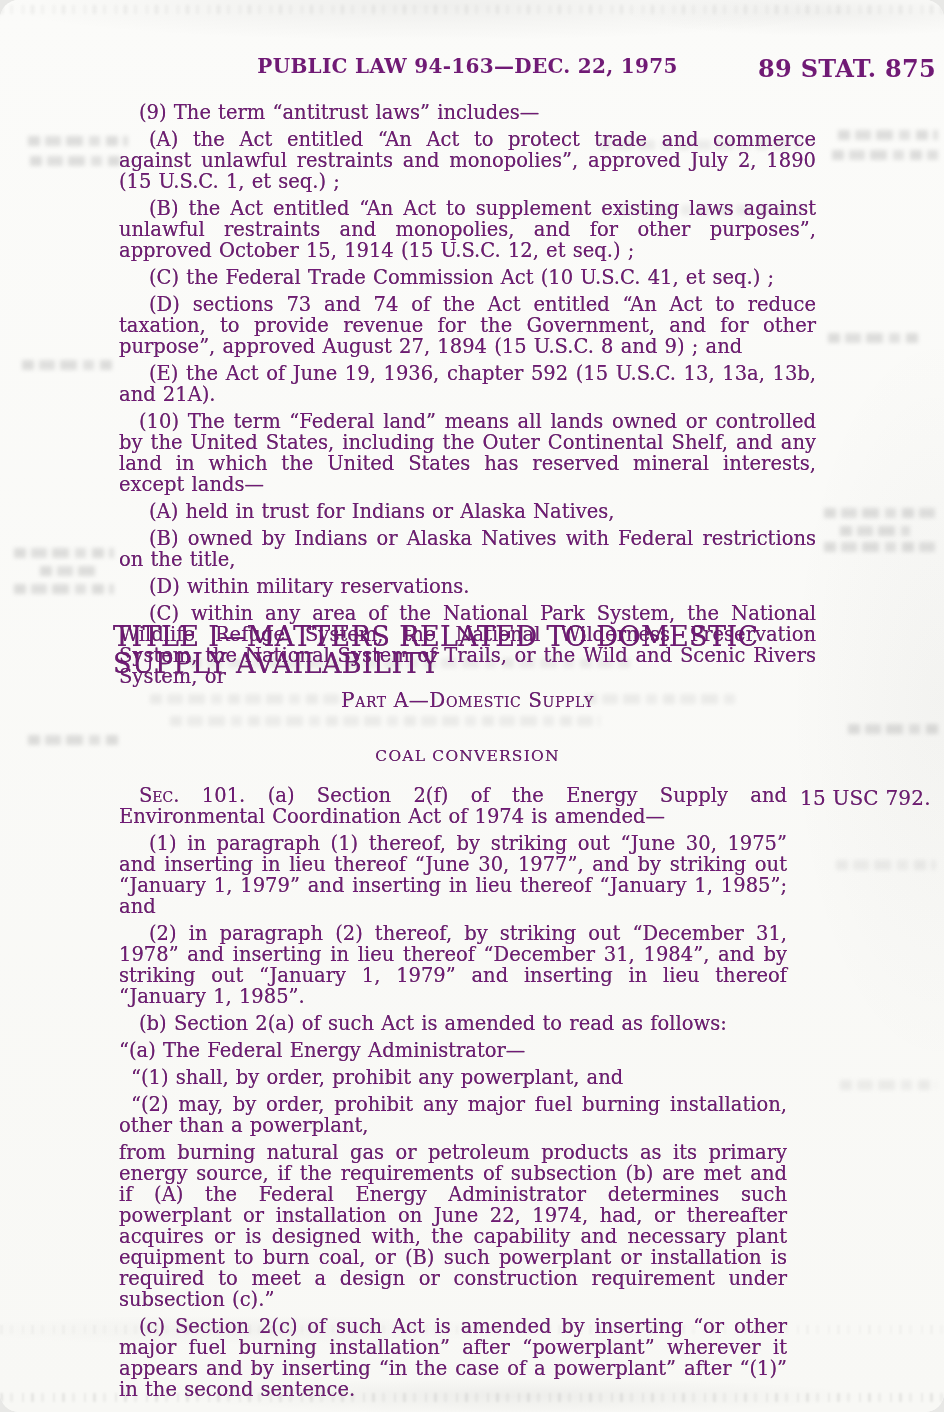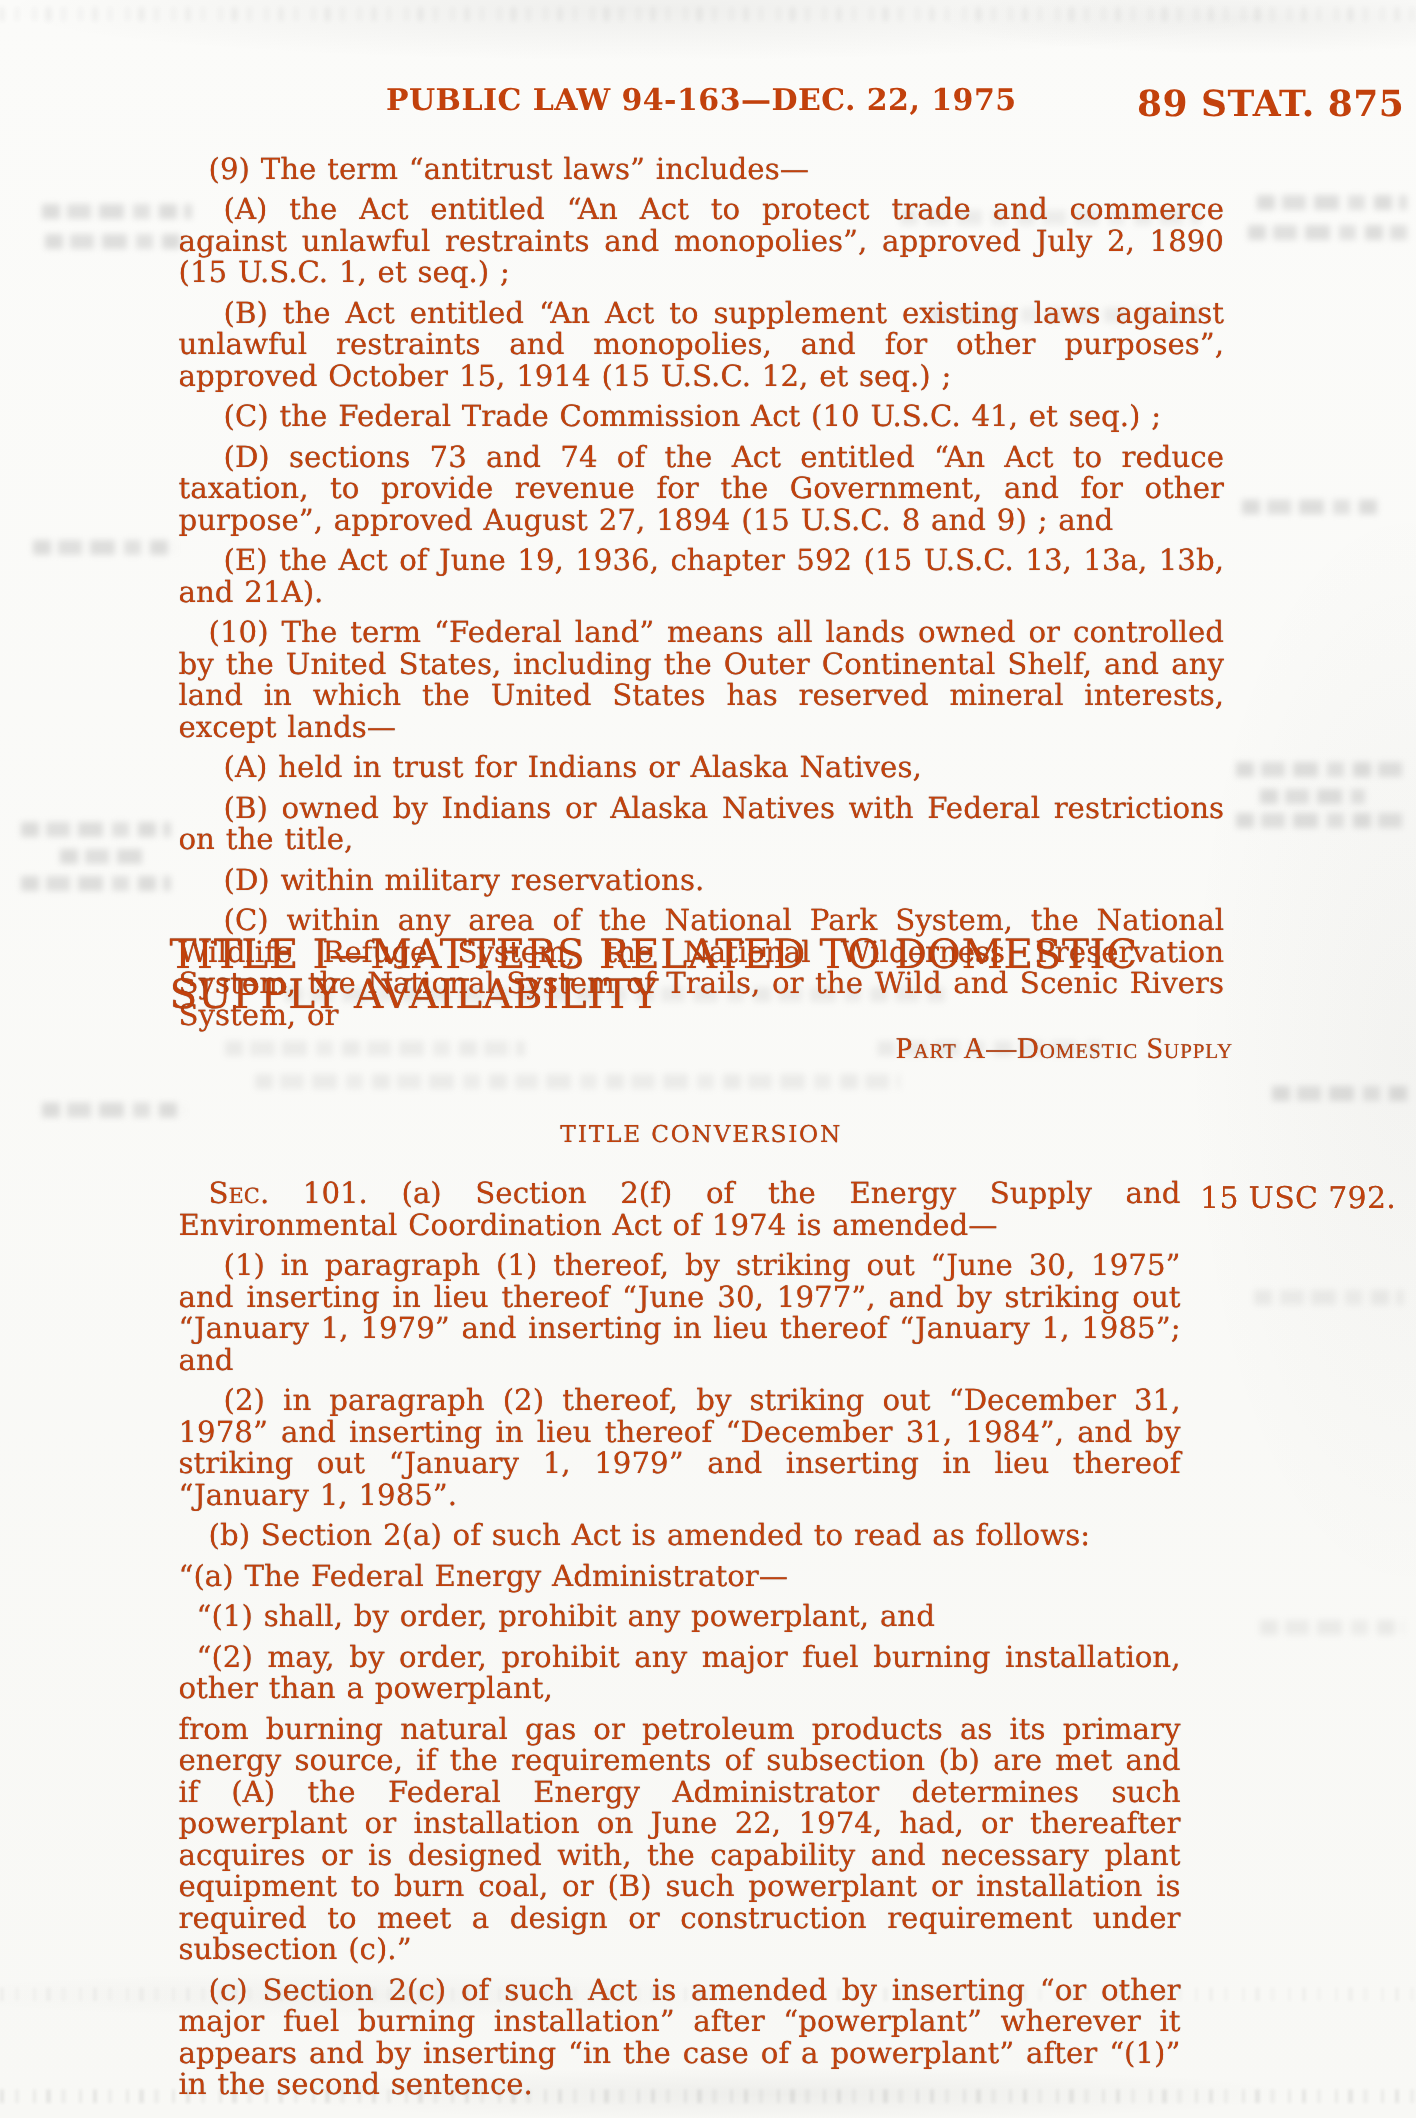--- a/index.html
+++ b/index.html
@@ -1,20 +1,21 @@
 <!DOCTYPE html>
 <html><head>
 <meta charset="utf-8">
 <style>
   html,body { margin:0; padding:0; background:#e8e8e6; }
   .page {
     position:relative; width:944px; height:1412px; margin:0 auto;
     background:#fafaf8; overflow:hidden;
     font-family:"DejaVu Serif","Liberation Serif",serif;
-    color:#c2410c;
+    color:#701a75;
+    border-radius:19px;
   }
   
   .grain {
     position:absolute; inset:0; pointer-events:none;
     background:
       radial-gradient(ellipse 620px 50px at 430px 6px, rgba(40,40,40,0.06), transparent 70%),
       radial-gradient(ellipse 300px 35px at 830px 12px, rgba(40,40,40,0.05), transparent 70%),
       radial-gradient(ellipse 200px 500px at 938px 700px, rgba(40,40,40,0.03), transparent 75%),
       radial-gradient(ellipse 500px 26px at 520px 1396px, rgba(40,40,40,0.05), transparent 70%),
       radial-gradient(ellipse 420px 22px at 240px 1330px, rgba(40,40,40,0.03), transparent 70%),
@@ -60,23 +61,22 @@
   .pq { margin-left:46px; text-indent:12px; }
   .block1 { top:96px; }
   .block2 { top:779px; width:680px; }
   .title-heading {
     position:absolute; top:623px; left:113px; width:709px;
     text-align:left; font-size:27px; line-height:27px; letter-spacing:0.4px;
     text-shadow:0 0 0.5px rgba(35,35,35,0.7);
   }
   .part-heading {
     position:absolute; top:688px; left:113px; width:709px;
-    text-align:right; font-size:20px; font-variant:small-caps; letter-spacing:0.6px;
+    text-align:center; font-size:20px; font-variant:small-caps; letter-spacing:0.6px;
     text-shadow:0 0 0.5px rgba(35,35,35,0.7);
-    font-family:Liberation Serif, serif;
   }
   .coal-heading {
     position:absolute; top:747px; left:113px; width:709px;
     text-align:center; font-size:15.5px; letter-spacing:1.2px;
     text-shadow:0 0 0.5px rgba(35,35,35,0.7);
   }
   .sc { font-variant:small-caps; }
   .margin-note {
     position:absolute; left:800px; top:786px; width:130px;
     font-size:20px; letter-spacing:0.2px; white-space:nowrap;
@@ -128,21 +128,21 @@
     <p class="p2">(E) the Act of June 19, 1936, chapter 592 (15 U.S.C. 13, 13a, 13b, and 21A).</p>
     <p class="p1">(10) The term “Federal land” means all lands owned or controlled by the United States, including the Outer Continental Shelf, and any land in which the United States has reserved mineral interests, except lands—</p>
     <p class="p2">(A) held in trust for Indians or Alaska Natives,</p>
     <p class="p2">(B) owned by Indians or Alaska Natives with Federal restrictions on the title,</p>
     <p class="p2">(D) within military reservations.</p>
     <p class="p2">(C) within any area of the National Park System, the National Wildlife Refuge System, the National Wilderness Preservation System, the National System of Trails, or the Wild and Scenic Rivers System, or</p>
   </div>
 
   <div class="title-heading">TITLE I—MATTERS RELATED TO DOMESTIC SUPPLY AVAILABILITY</div>
   <div class="part-heading">Part A—Domestic Supply</div>
-  <div class="coal-heading">TITLE CONVERSION</div>
+  <div class="coal-heading">COAL CONVERSION</div>
 
   <div class="margin-note">15 USC 792.</div>
 
   <div class="col block2">
     <p class="p1"><span class="sc">Sec. 101.</span> <span>(a) Section 2(f) of the Energy Supply and Environmental Coordination Act of 1974 is amended—</span></p>
     <p class="p2">(1) in paragraph (1) thereof, by striking out “June 30, 1975” and inserting in lieu thereof “June 30, 1977”, and by striking out “January 1, 1979” and inserting in lieu thereof “January 1, 1985”; and</p>
     <p class="p2">(2) in paragraph (2) thereof, by striking out “December 31, 1978” and inserting in lieu thereof “December 31, 1984”, and by striking out “January 1, 1979” and inserting in lieu thereof “January 1, 1985”.</p>
     <p class="p1">(b) Section 2(a) of such Act is amended to read as follows:</p>
     <p class="p0">“(a) The Federal Energy Administrator—</p>
     <p class="pq">“(1) shall, by order, prohibit any powerplant, and</p>

